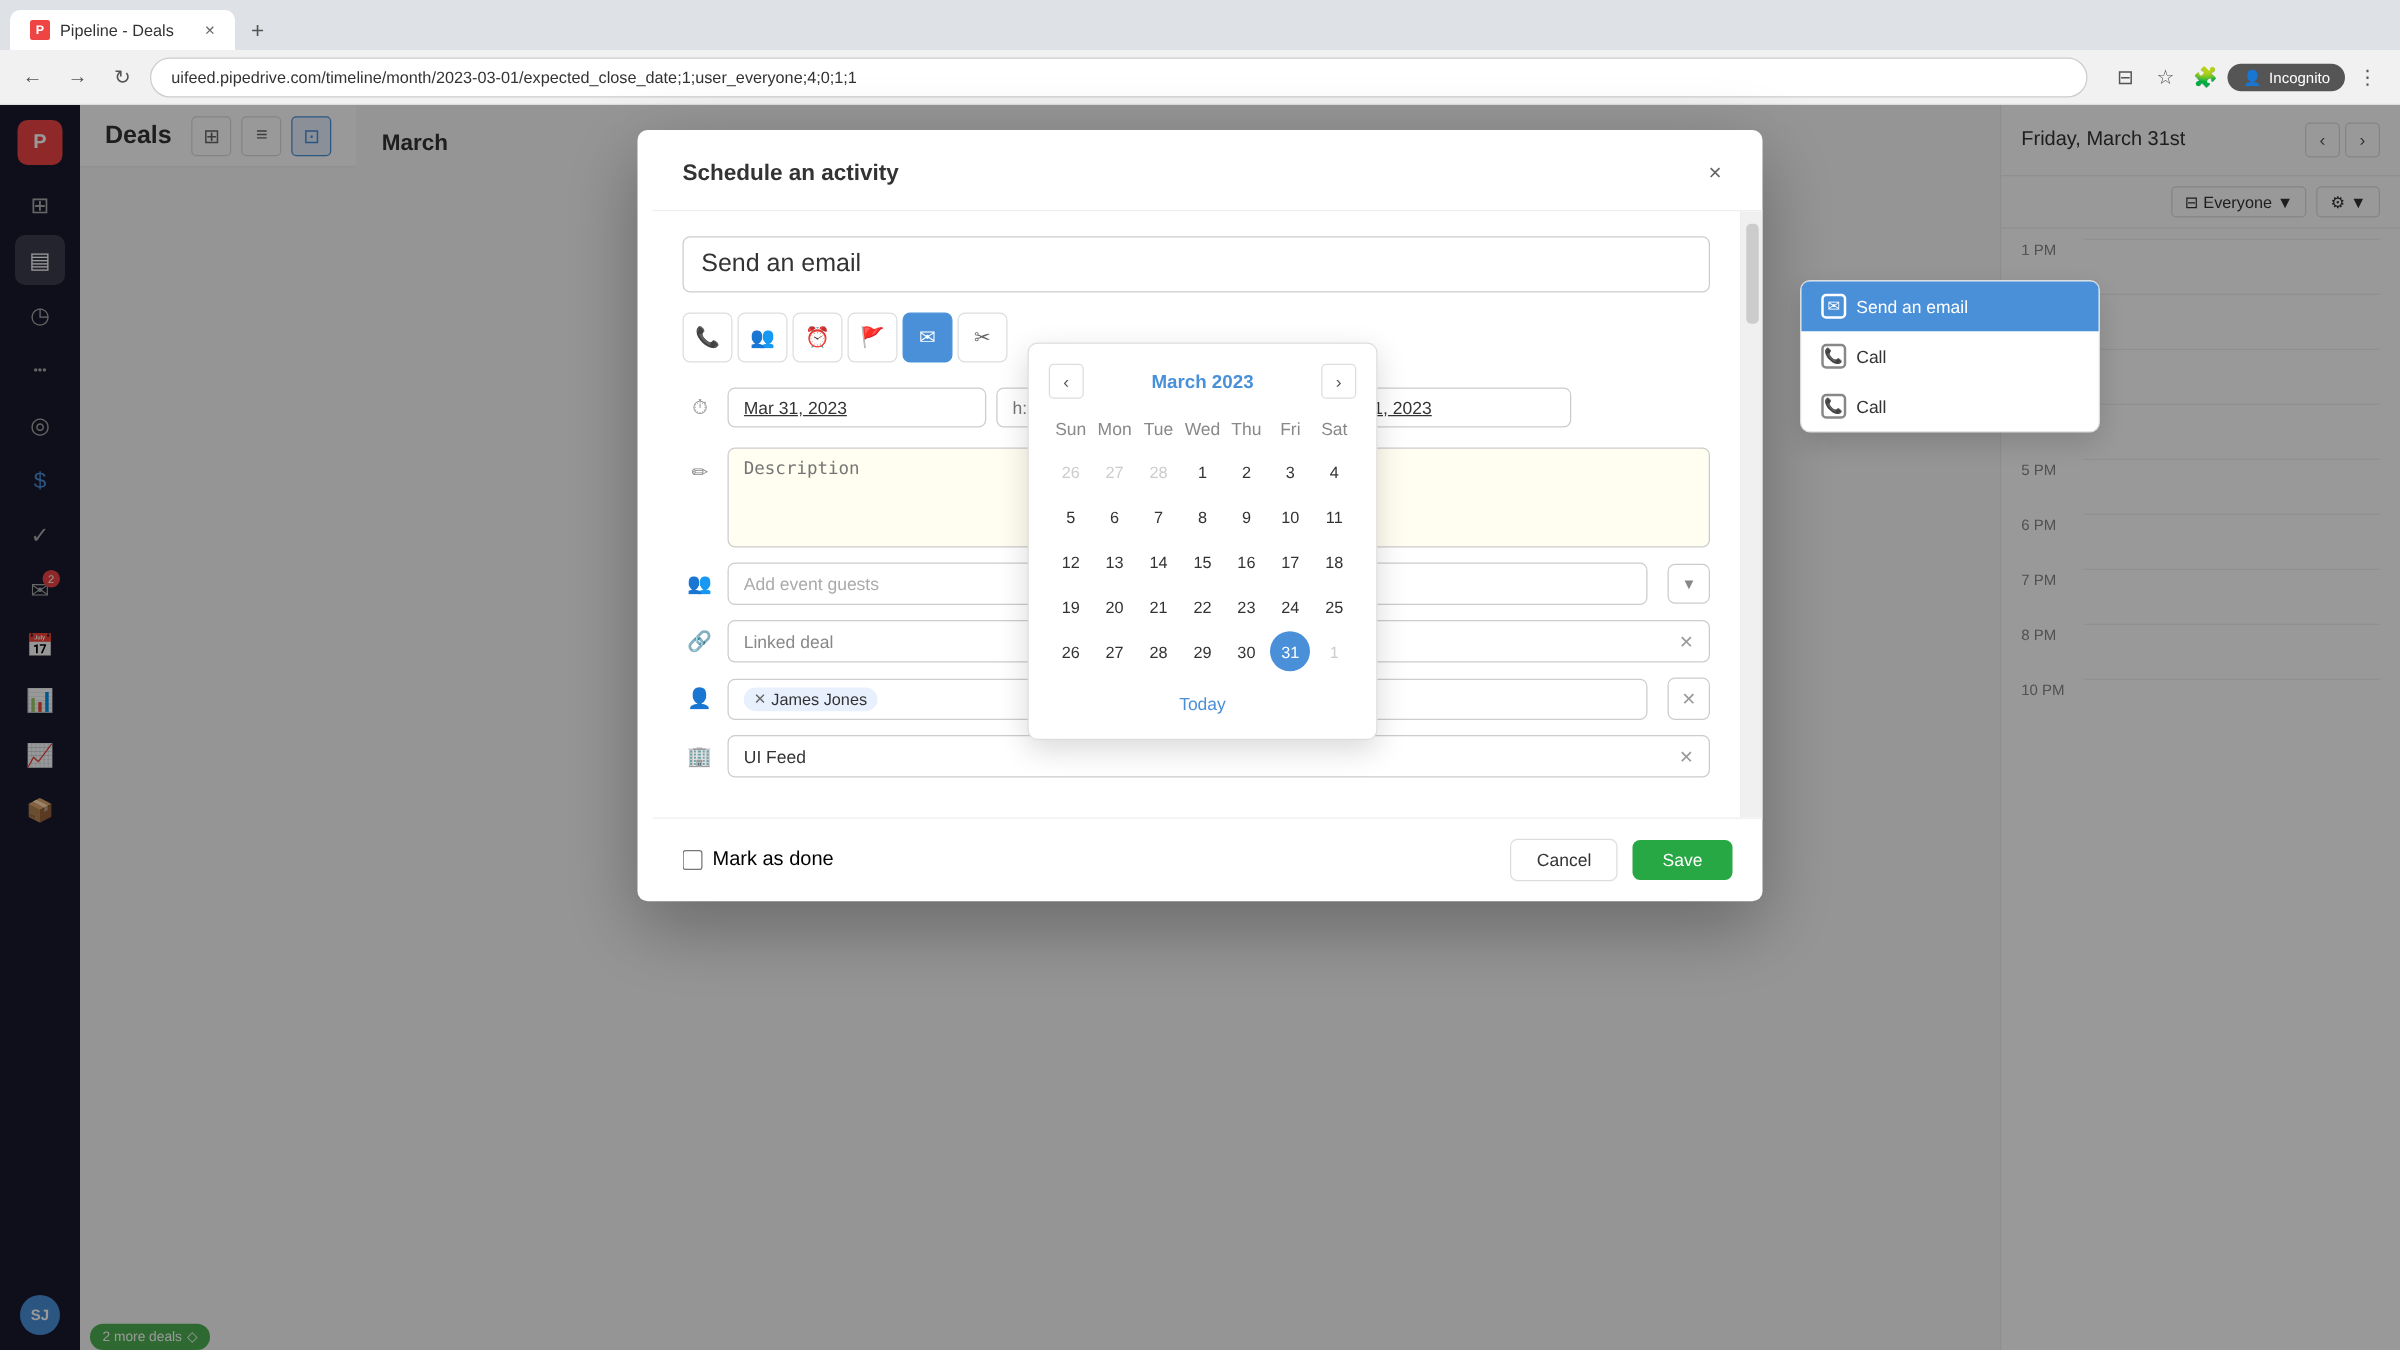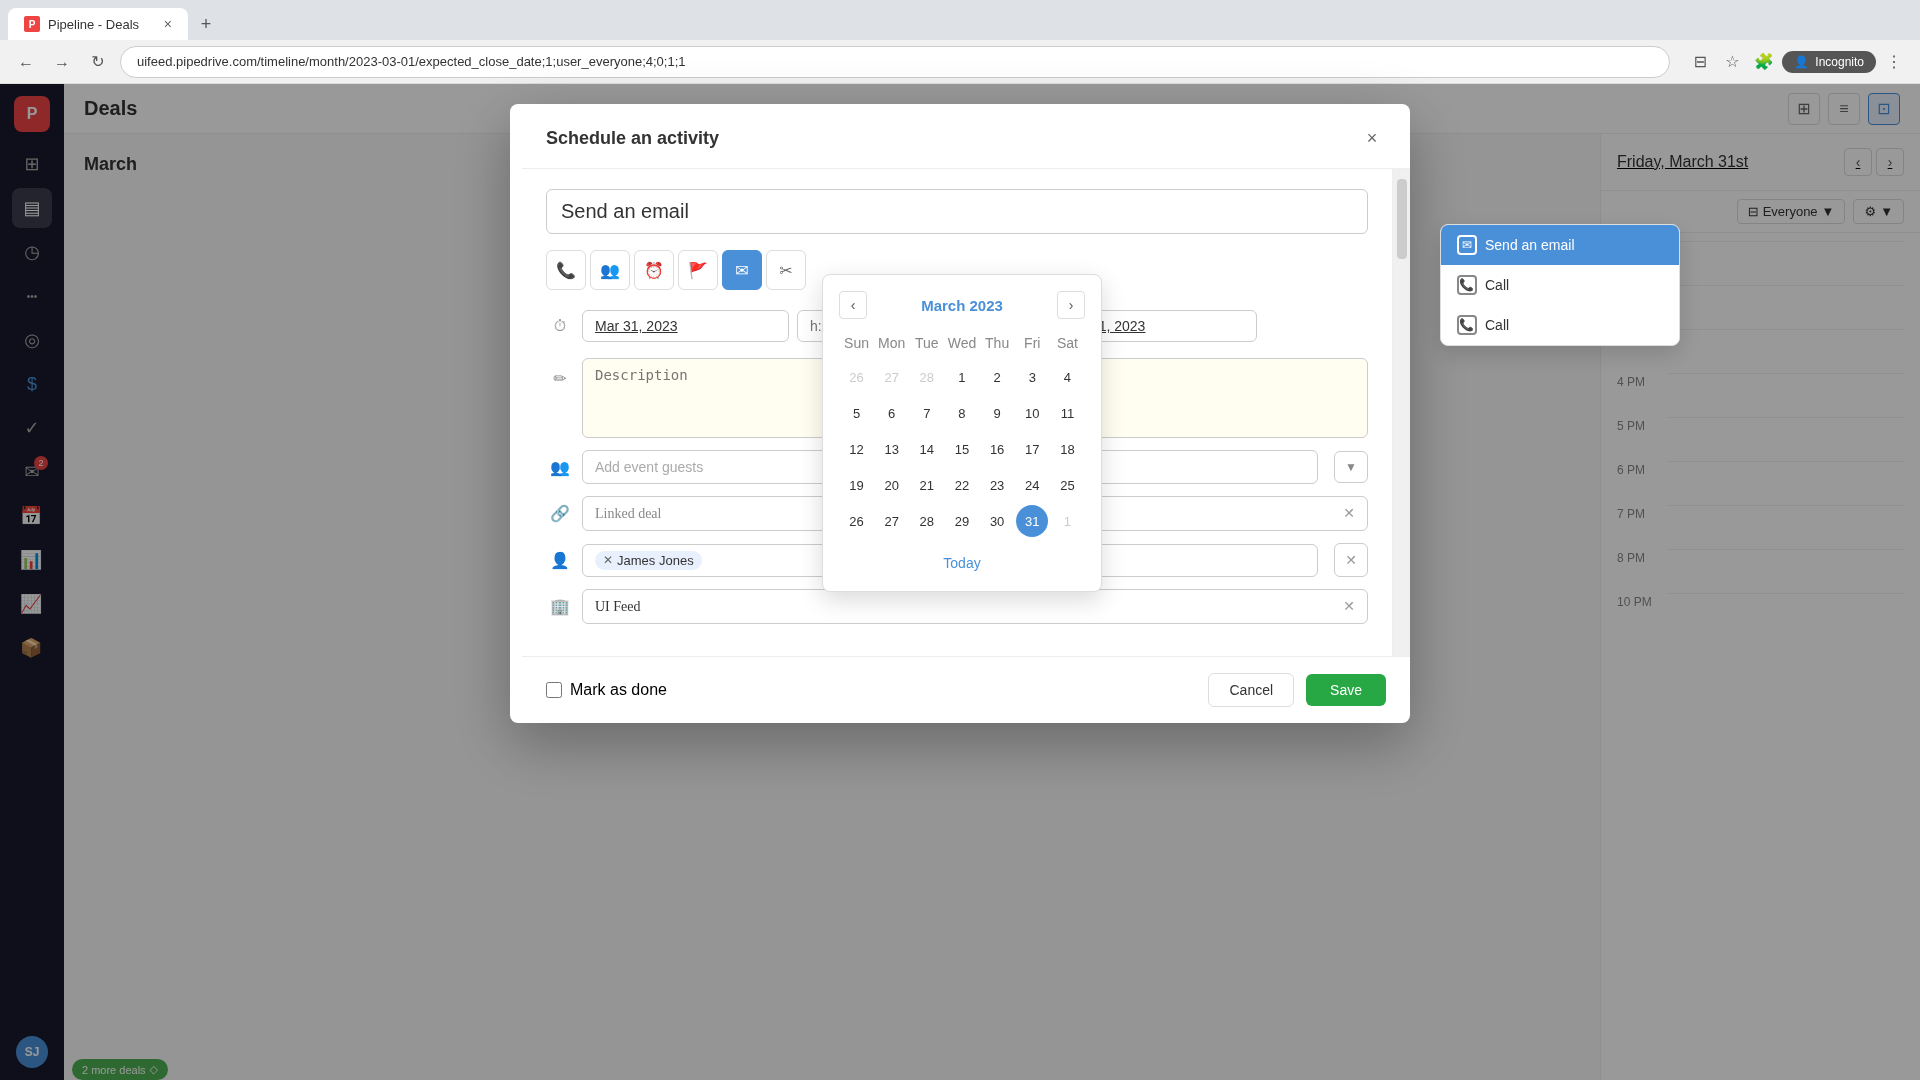--- a/index.html
+++ b/index.html
@@ -24,35 +24,35 @@
     .sidebar { width: 64px; background: #1a1a2e; display: flex; flex-direction: column; align-items: center; padding: 12px 0; gap: 4px; }
     .sidebar-logo { width: 36px; height: 36px; background: #e44; border-radius: 8px; display: flex; align-items: center; justify-content: center; color: white; font-weight: bold; font-size: 16px; margin-bottom: 8px; }
     .sidebar-icon { width: 40px; height: 40px; border-radius: 8px; display: flex; align-items: center; justify-content: center; color: #aaa; font-size: 18px; cursor: pointer; position: relative; }
     .sidebar-icon.active { color: white; background: rgba(255,255,255,0.15); }
     .sidebar-icon .badge { position: absolute; top: 4px; right: 4px; background: #e44; color: white; border-radius: 50%; width: 14px; height: 14px; font-size: 9px; display: flex; align-items: center; justify-content: center; }
     .sidebar-bottom { margin-top: auto; display: flex; flex-direction: column; align-items: center; gap: 4px; }
     .sidebar-avatar { width: 32px; height: 32px; background: #4a90d9; border-radius: 50%; display: flex; align-items: center; justify-content: center; color: white; font-size: 12px; font-weight: bold; }
     .more-deals-btn { background: #4caf50; color: white; border-radius: 16px; padding: 4px 10px; font-size: 11px; display: flex; align-items: center; gap: 4px; cursor: pointer; white-space: nowrap; position: absolute; bottom: 0; left: 72px; }
 
     
-    .main-content { flex: 1; display: flex; flex-direction: column; background: #f8f8f8; }
+    .main-content { flex: 1; display: flex; flex-direction: row; background: #f8f8f8; }
     .page-header { background: white; padding: 0 20px; height: 50px; display: flex; align-items: center; border-bottom: 1px solid #eee; gap: 16px; }
     .page-title { font-size: 20px; font-weight: 600; color: #333; }
     .header-tools { display: flex; gap: 8px; margin-left: auto; }
     .tool-btn { width: 32px; height: 32px; border-radius: 4px; display: flex; align-items: center; justify-content: center; color: #666; cursor: pointer; border: 1px solid #ddd; background: white; }
     .tool-btn.active { background: #e8f0fe; border-color: #4a90d9; color: #4a90d9; }
 
     
     .content-area { display: flex; flex: 1; overflow: hidden; }
     .timeline-area { flex: 1; padding: 20px; overflow: auto; }
     .month-label { font-size: 18px; font-weight: 600; color: #333; margin-bottom: 16px; }
 
     
     .right-panel { width: 320px; background: white; border-left: 1px solid #eee; display: flex; flex-direction: column; }
-    .right-panel-header { padding: 14px 16px; display: flex; align-items: center; justify-content: space-between; border-bottom: 1px solid #eee; text-decoration: underline; }
+    .right-panel-header { padding: 14px 16px; display: flex; align-items: center; justify-content: space-between; border-bottom: 1px solid #eee; }
     .panel-date { font-size: 16px; font-weight: 500; color: #333; }
     .panel-nav { display: flex; gap: 4px; }
     .panel-nav-btn { width: 28px; height: 28px; border-radius: 4px; display: flex; align-items: center; justify-content: center; color: #555; cursor: pointer; border: 1px solid #ddd; background: white; font-size: 14px; }
     .panel-filters { display: flex; gap: 8px; padding: 8px 16px; border-bottom: 1px solid #eee; justify-content: flex-end; }
     .filter-btn { display: flex; align-items: center; gap: 4px; padding: 4px 10px; border: 1px solid #ddd; border-radius: 4px; font-size: 13px; color: #333; cursor: pointer; background: white; }
     .time-labels { flex: 1; overflow-y: auto; padding: 8px 0; }
     .time-row { display: flex; align-items: flex-start; padding: 0 16px; min-height: 44px; }
     .time-label { width: 50px; font-size: 12px; color: #888; flex-shrink: 0; padding-top: 2px; }
     .time-content { flex: 1; border-top: 1px solid #f0f0f0; padding-top: 4px; min-height: 44px; }
 
@@ -90,21 +90,21 @@
     .cal-day-header { font-size: 14px; color: #888; padding: 4px 0; font-weight: 500; }
     .cal-days { display: grid; grid-template-columns: repeat(7, 1fr); text-align: center; }
     .cal-day { padding: 6px 0; font-size: 13px; color: #333; cursor: pointer; border-radius: 50%; width: 32px; height: 32px; display: flex; align-items: center; justify-content: center; margin: 2px auto; }
     .cal-day.other-month { color: #ccc; }
     .cal-day.selected { background: #4a90d9; color: white; border-radius: 50%; }
     .cal-today-btn { text-align: center; margin-top: 12px; }
     .cal-today-btn button { background: none; border: none; color: #4a90d9; font-size: 14px; cursor: pointer; font-weight: 500; padding: 4px 12px; border-radius: 4px; }
 
     .form-row { display: flex; align-items: center; gap: 8px; margin-bottom: 12px; position: relative; }
     .form-icon { width: 28px; height: 28px; display: flex; align-items: center; justify-content: center; color: #888; flex-shrink: 0; }
-    .form-field-with-clear { flex: 1; border: 1px solid #ccc; border-radius: 6px; padding: 8px 12px 8px 12px; font-size: 14px; color: #333; background: white; display: flex; align-items: center; justify-content: space-between; font-family: Liberation Serif, serif; }
+    .form-field-with-clear { flex: 1; border: 1px solid #ccc; border-radius: 6px; padding: 8px 12px 8px 12px; font-size: 14px; color: #333; background: white; display: flex; align-items: center; justify-content: space-between; }
     .clear-btn { color: #999; cursor: pointer; font-size: 14px; }
     .tag-input { display: flex; align-items: center; gap: 6px; flex: 1; border: 1px solid #ccc; border-radius: 6px; padding: 6px 12px; font-size: 14px; background: white; }
     .tag { display: flex; align-items: center; gap: 4px; background: #e8f0fe; color: #333; padding: 2px 8px; border-radius: 12px; font-size: 13px; }
     .tag-remove { color: #666; cursor: pointer; font-size: 12px; }
     .select-arrow { color: #888; font-size: 12px; }
 
     
     .modal-sidebar { width: 18px; background: #f0f0f0; border-left: 1px solid #eee; position: relative; }
     .modal-scrollbar-thumb { width: 10px; height: 80px; background: #ccc; border-radius: 4px; position: absolute; top: 10px; left: 4px; }
     .dropdown-item { padding: 10px 16px; font-size: 14px; color: #333; cursor: pointer; display: flex; align-items: center; gap: 8px; }

